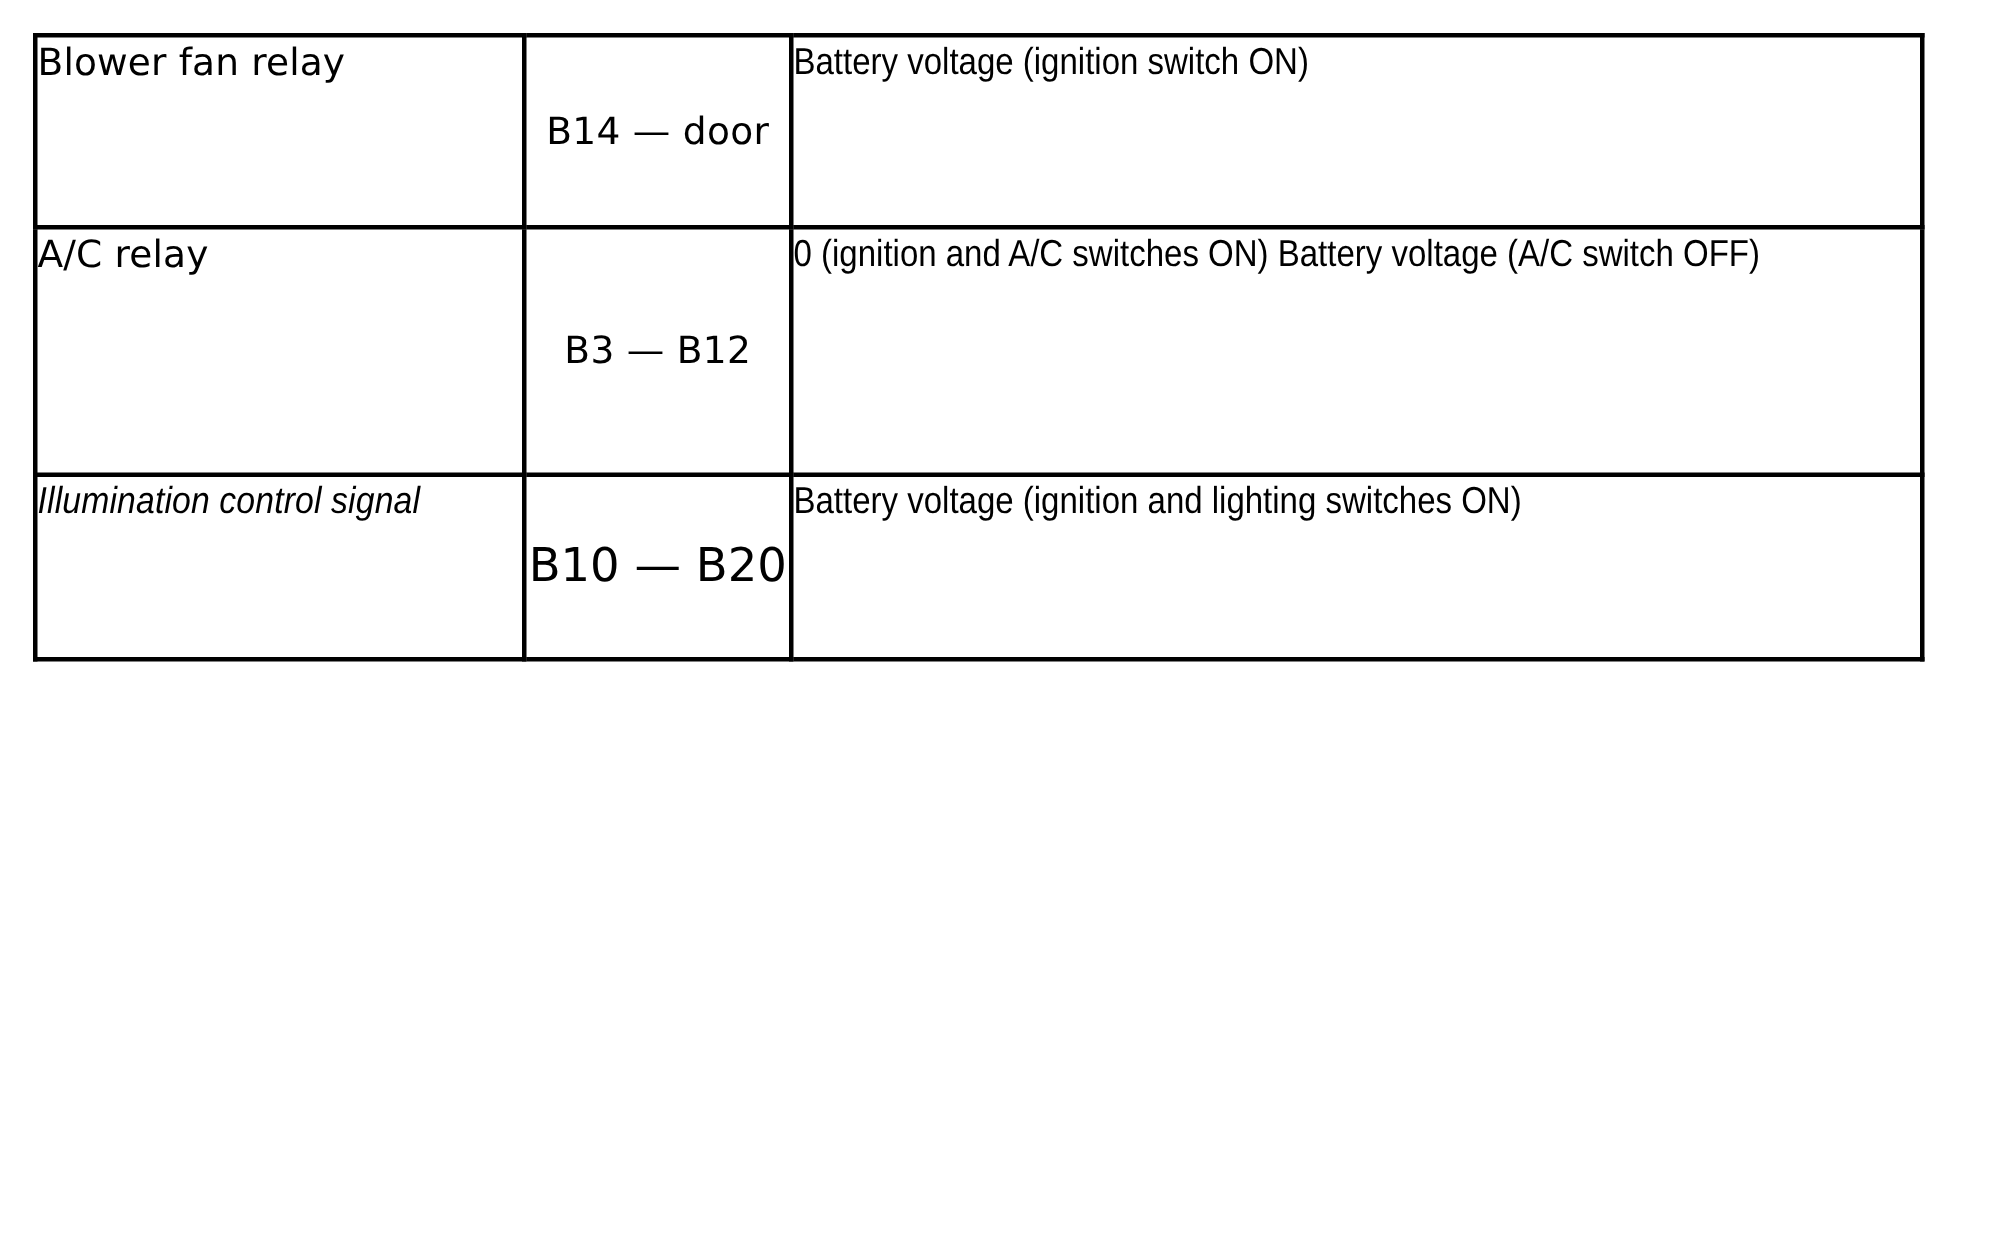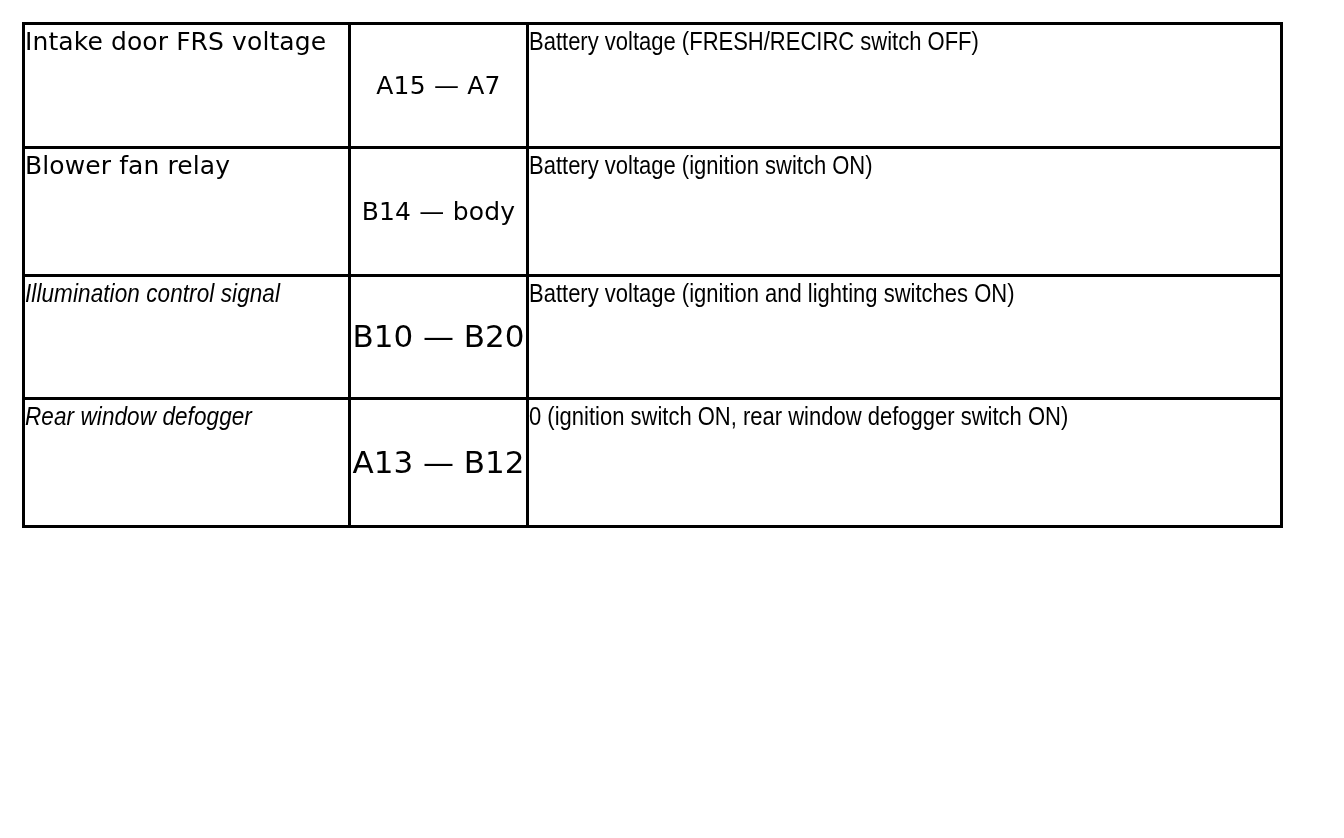--- a/index.html
+++ b/index.html
@@ -116,74 +116,62 @@
 <div class="page">
 
   <table class="spec-table">
     <colgroup>
       <col class="c-name">
       <col class="c-term">
       <col class="c-cond">
     </colgroup>
     <tbody>
 
-      <tr class="r0">
-        <td class="cell-name">
-          <span>Intake door FRS voltage</span>
-        </td>
-        <td class="cell-term">
-          <span>A15 — A7</span>
-        </td>
-        <td class="cell-cond">
-          <span class="cond-inner">
-            <span class="cond-para">Battery voltage (FRESH/RECIRC switch OFF)</span>
-          </span>
-        </td>
-      </tr>
 
 
       <tr class="r2">
         <td class="cell-name">
           <span>Blower fan relay</span>
         </td>
         <td class="cell-term">
-          <span>B14 — body</span>
+          <span>B14 — door</span>
         </td>
         <td class="cell-cond">
           <span class="cond-inner">
             <span class="cond-para">Battery voltage (ignition switch ON)</span>
           </span>
         </td>
       </tr>
 
+      <tr class="r3">
+        <td class="cell-name">
+          <span>A/C relay</span>
+        </td>
+        <td class="cell-term">
+          <span>B3 — B12</span>
+        </td>
+        <td class="cell-cond">
+          <span class="cond-inner">
+            <span class="cond-para">0 (ignition and A/C switches ON)</span>
+            <span class="cond-para">Battery voltage (A/C switch OFF)</span>
+          </span>
+        </td>
+      </tr>
 
       <tr class="r4">
         <td class="cell-name narrow">
           <span class="name-inner">Illumination control signal</span>
         </td>
         <td class="cell-term wide">
           <span>B10 — B20</span>
         </td>
         <td class="cell-cond">
           <span class="cond-inner">
             <span class="cond-para">Battery voltage (ignition and lighting switches ON)</span>
           </span>
         </td>
       </tr>
 
-      <tr class="r5">
-        <td class="cell-name narrow">
-          <span class="name-inner">Rear window defogger</span>
-        </td>
-        <td class="cell-term wide">
-          <span>A13 — B12</span>
-        </td>
-        <td class="cell-cond">
-          <span class="cond-inner">
-            <span class="cond-para">0 (ignition switch ON, rear window defogger switch ON)</span>
-          </span>
-        </td>
-      </tr>
 
     </tbody>
   </table>
 
 </div>
 
 </body></html>

